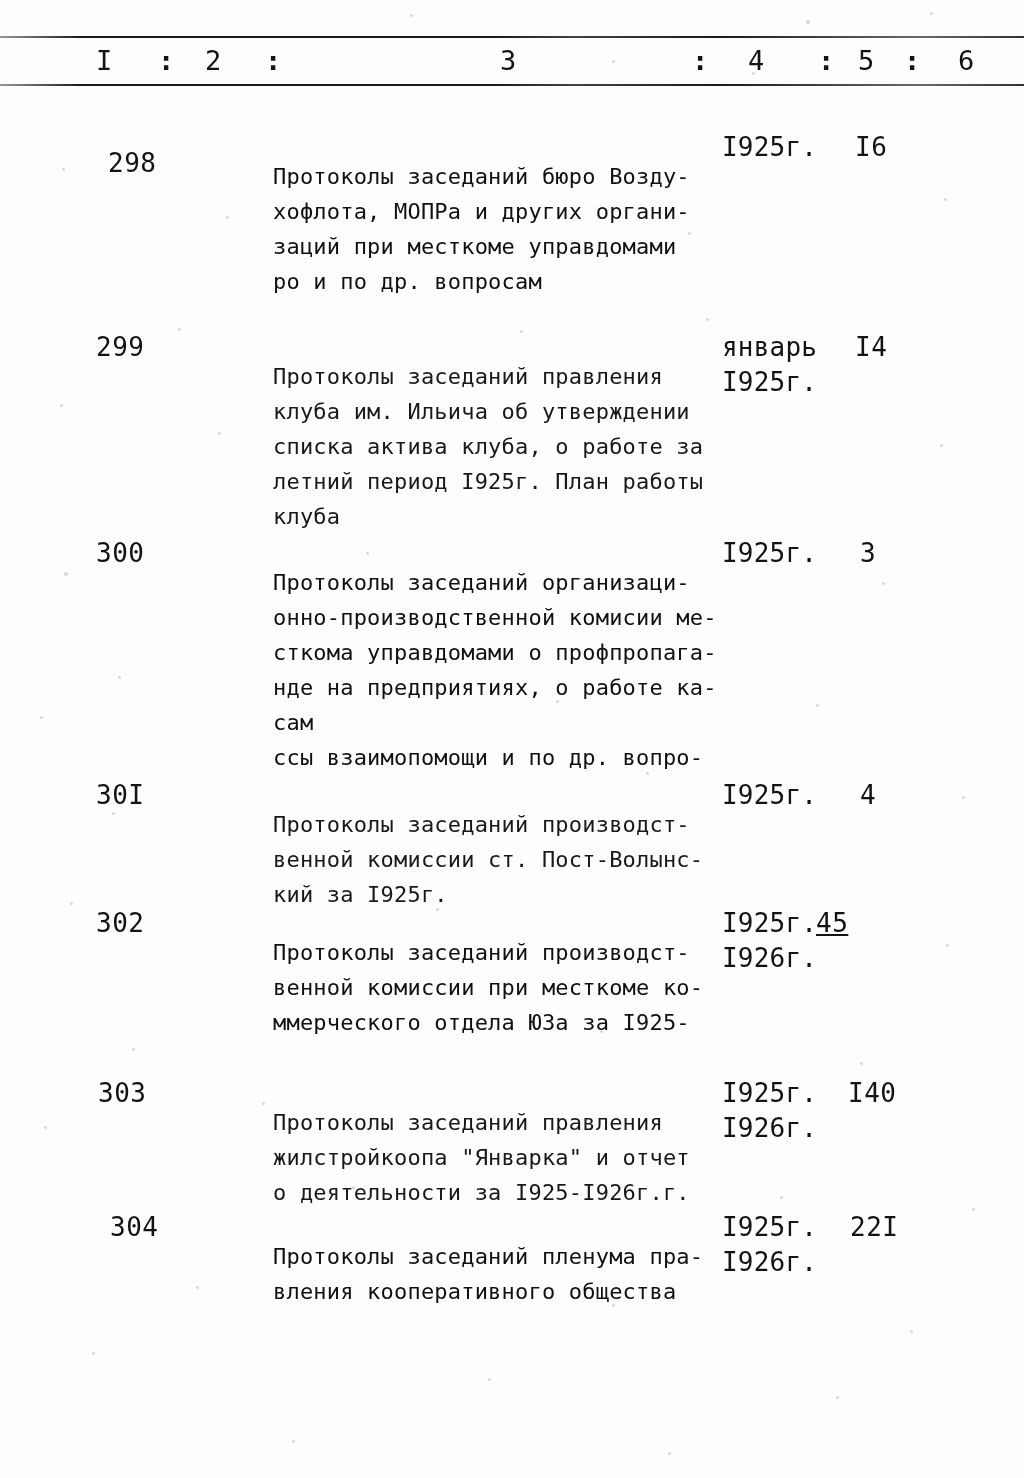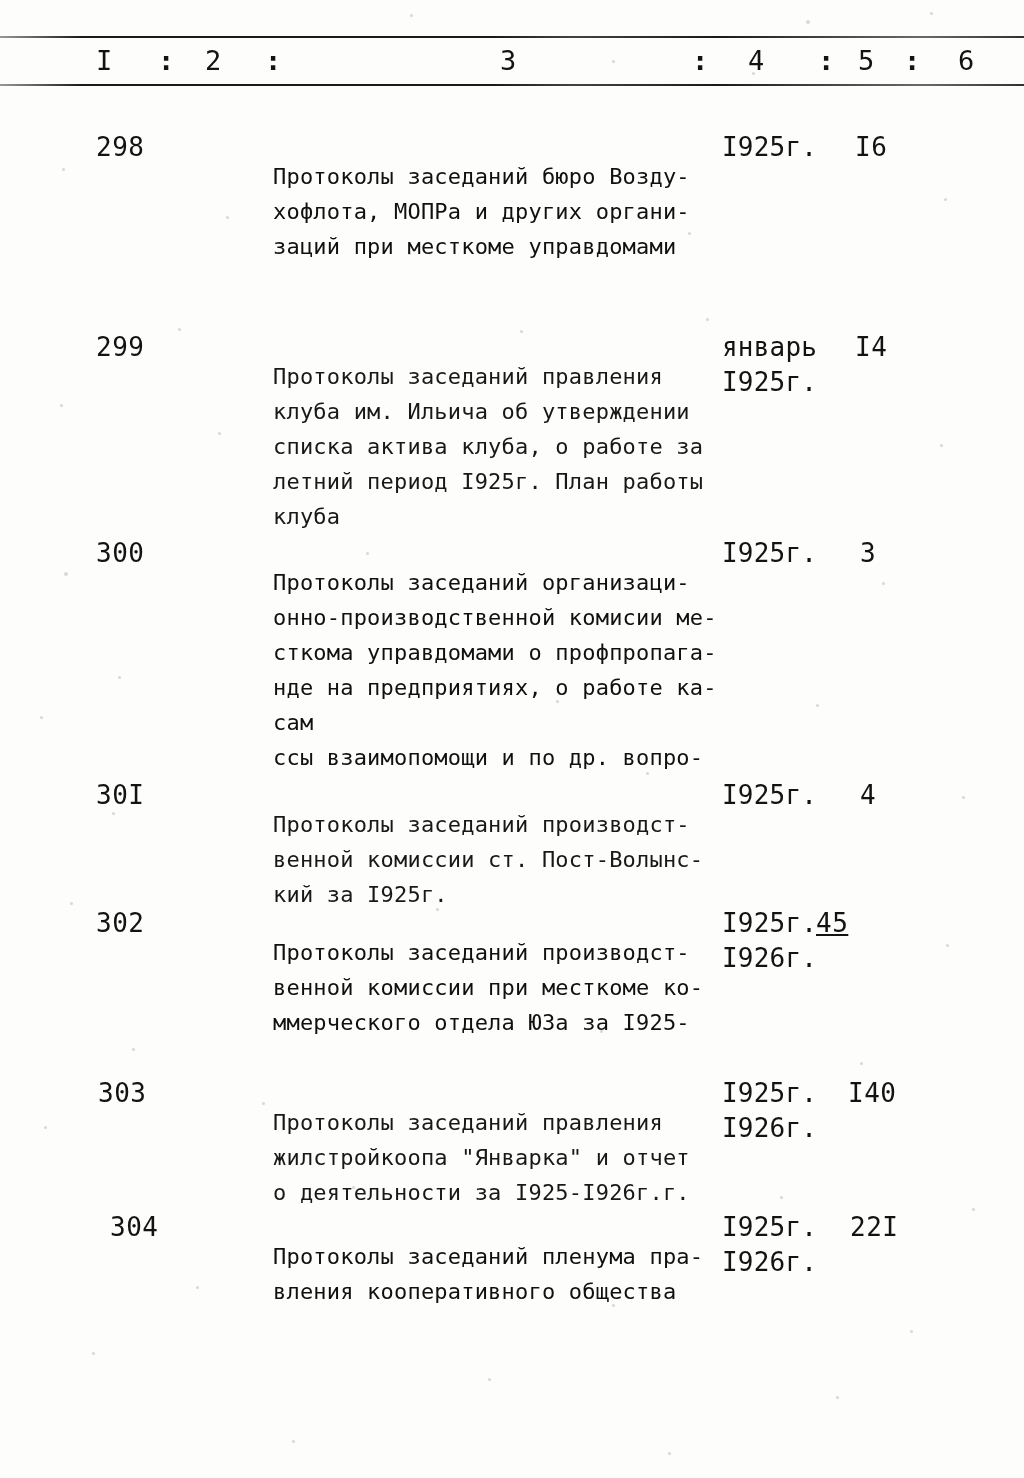--- a/index.html
+++ b/index.html
@@ -195,22 +195,22 @@
         <div class="hdr-cell" style="left: 748px;">4</div>
         <div class="hdr-cell hdr-sep" style="left: 818px;">:</div>
         <div class="hdr-cell" style="left: 858px;">5</div>
         <div class="hdr-cell hdr-sep" style="left: 904px;">:</div>
         <div class="hdr-cell" style="left: 958px;">6</div>
       </div>
   </div>
 
   <div id="rows">
       <div class="row" style="top: 42px;">
-        <div class="col-num" style="left: 96px;">298</div>
-        <div class="col-title"><span class="tline">Протоколы заседаний бюро Возду-</span><span class="tline">хофлота, МОПРа и других органи-</span><span class="tline">заций при месткоме управдомами</span></div>
+        <div class="col-num" style="left: 108px; margin-top: 16px;">298</div>
+        <div class="col-title"><span class="tline">Протоколы заседаний бюро Возду-</span><span class="tline">хофлота, МОПРа и других органи-</span><span class="tline">заций при месткоме управдомами</span><span class="tline">ро и по др. вопросам</span></div>
         <div class="col-date"><span class="dline">I925г.</span></div>
         <div class="col-count" style="left: 855px;">I6</div>
       </div>
       <div class="row" style="top: 242px;">
         <div class="col-num" style="left: 96px;">299</div>
         <div class="col-title"><span class="tline">Протоколы заседаний правления</span><span class="tline">клуба им. Ильича об утверждении</span><span class="tline">списка актива клуба, о работе за</span><span class="tline">летний период I925г. План работы</span><span class="tline">клуба</span></div>
         <div class="col-date"><span class="dline">январь</span><span class="dline">I925г.</span></div>
         <div class="col-count" style="left: 855px;">I4</div>
       </div>
       <div class="row" style="top: 448px;">

